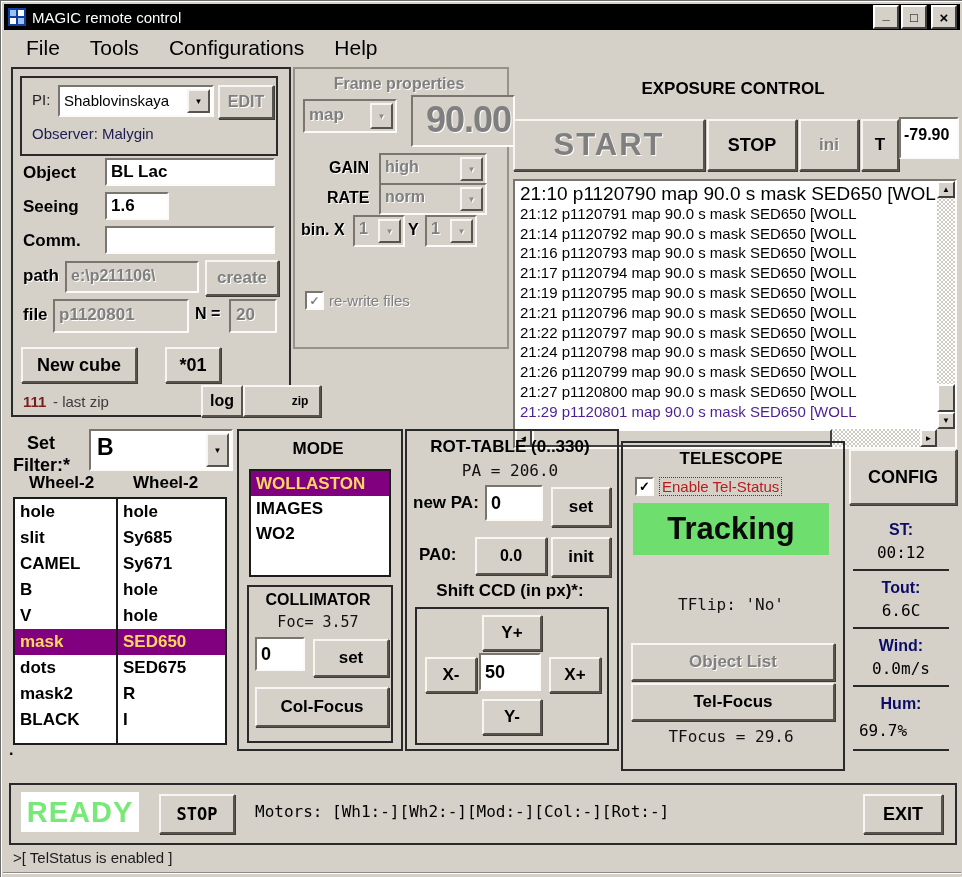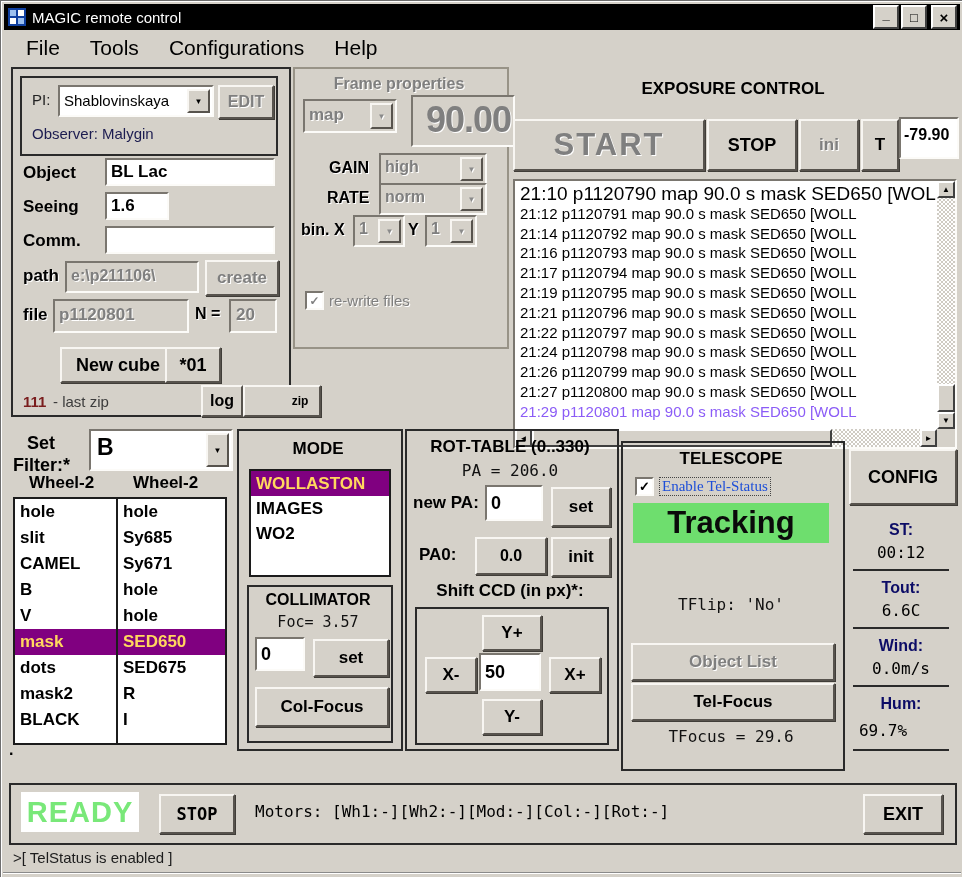--- a/index.html
+++ b/index.html
@@ -109,21 +109,21 @@
 
     <span class="lbl dis" style="left:10px;top:236px;">file</span>
     <div class="sunken-gray" style="left:40px;top:230px;width:132px;height:30px;">
       <span class="txt dis" style="left:4px;top:4px;font-size:17px;font-weight:bold;">p1120801</span>
     </div>
     <span class="lbl dis" style="left:182px;top:236px;font-size:16px;">N =</span>
     <div class="sunken-gray" style="left:216px;top:230px;width:44px;height:30px;">
       <span class="txt dis" style="left:5px;top:4px;font-size:17px;font-weight:bold;">20</span>
     </div>
 
-    <div class="btn" style="left:8px;top:278px;width:112px;height:32px;font-size:18px;margin-left:39px;">New cube</div>
+    <div class="btn" style="left:8px;top:278px;width:112px;height:32px;font-size:18px;">New cube</div>
     <div class="btn" style="left:152px;top:278px;width:52px;height:32px;font-size:18px;">*01</div>
 
     <span class="txt" style="left:10px;top:324px;font-size:15px;font-weight:bold;color:#7a1d1d;">111</span>
     <span class="txt" style="left:40px;top:324px;font-size:15px;color:#3c3c3c;">- last zip</span>
     <div class="btn" style="left:188px;top:316px;width:38px;height:28px;font-size:16px;">log</div>
     <div class="btn" style="left:230px;top:316px;width:38px;height:28px;font-size:12px;padding-left:36px;">zip</div>
   </div>
 
   <div class="gbox-gray" style="left:292px;top:66px;width:212px;height:278px;">
     <div class="txt dis" style="left:0;top:6px;width:208px;text-align:center;font-size:16px;font-weight:bold;">Frame properties</div>
@@ -175,21 +175,21 @@
       <div style="font-size:15px;line-height:19.8px;color:#000;white-space:nowrap;">21:12 p1120791 map 90.0 s mask SED650 [WOLL</div>
       <div style="font-size:15px;line-height:19.8px;color:#000;white-space:nowrap;">21:14 p1120792 map 90.0 s mask SED650 [WOLL</div>
       <div style="font-size:15px;line-height:19.8px;color:#000;white-space:nowrap;">21:16 p1120793 map 90.0 s mask SED650 [WOLL</div>
       <div style="font-size:15px;line-height:19.8px;color:#000;white-space:nowrap;">21:17 p1120794 map 90.0 s mask SED650 [WOLL</div>
       <div style="font-size:15px;line-height:19.8px;color:#000;white-space:nowrap;">21:19 p1120795 map 90.0 s mask SED650 [WOLL</div>
       <div style="font-size:15px;line-height:19.8px;color:#000;white-space:nowrap;">21:21 p1120796 map 90.0 s mask SED650 [WOLL</div>
       <div style="font-size:15px;line-height:19.8px;color:#000;white-space:nowrap;">21:22 p1120797 map 90.0 s mask SED650 [WOLL</div>
       <div style="font-size:15px;line-height:19.8px;color:#000;white-space:nowrap;">21:24 p1120798 map 90.0 s mask SED650 [WOLL</div>
       <div style="font-size:15px;line-height:19.8px;color:#000;white-space:nowrap;">21:26 p1120799 map 90.0 s mask SED650 [WOLL</div>
       <div style="font-size:15px;line-height:19.8px;color:#000;white-space:nowrap;">21:27 p1120800 map 90.0 s mask SED650 [WOLL</div>
-      <div style="font-size:15px;line-height:19.8px;color:#8b5cf6;white-space:nowrap;">21:29 p1120801 map 90.0 s mask SED650 [WOLL</div>
+      <div style="font-size:15px;line-height:19.8px;color:#4c1d95;white-space:nowrap;">21:29 p1120801 map 90.0 s mask SED650 [WOLL</div>
     </div>
 
     <div class="hatch" style="position:absolute;right:0;top:0;width:18px;bottom:18px;">
       <span class="sb-btn" style="left:0;top:0;width:18px;height:17px;">
           <span>▲</span>
         </span>
       <span class="sb-thumb" style="left:0;bottom:17px;width:18px;height:28px;"></span>
       <span class="sb-btn" style="left:0;bottom:0;width:18px;height:17px;">
           <span>▼</span>
         </span>
@@ -272,22 +272,22 @@
       <div class="btn" style="left:132px;top:48px;width:48px;height:32px;font-size:17px;">X+</div>
       <div class="btn" style="left:65px;top:90px;width:56px;height:32px;font-size:17px;">Y-</div>
     </div>
   </div>
 
   <div class="gbox" style="left:620px;top:440px;width:220px;height:326px;border-color:#2a2a2a;">
     <div class="txt" style="left:0;top:6px;width:216px;text-align:center;font-size:17px;font-weight:bold;color:#000;">TELESCOPE</div>
     <span class="cb" style="left:12px;top:34px;">
         <span>✓</span>
       </span>
-    <span class="txt" style="left:36px;top:34px;font-size:15px;color:#1d4ed8;border:1px dotted #444;padding:0 2px;font-family:Liberation Serif, serif;">Enable Tel-Status</span>
-    <div style="position:absolute;left:10px;top:60px;width:196px;height:40px;background:#6ede6e;display:flex;align-items:center;justify-content:center;">
+    <span class="txt" style="left:36px;top:34px;font-size:15px;color:#b91c1c;border:1px dotted #444;padding:0 2px;">Enable Tel-Status</span>
+    <div style="position:absolute;left:10px;top:60px;width:196px;height:52px;background:#6ede6e;display:flex;align-items:center;justify-content:center;">
       <span style="font-size:31px;font-weight:bold;color:#0a0a0a;">Tracking</span>
     </div>
     <div class="txt mono" style="left:0;top:152px;width:216px;text-align:center;font-size:16px;color:#111;">TFlip: 'No'</div>
     <div class="btn dis" style="left:8px;top:200px;width:200px;height:34px;font-size:17px;">Object List</div>
     <div class="btn" style="left:8px;top:240px;width:200px;height:34px;font-size:17px;">Tel-Focus</div>
     <div class="txt mono" style="left:0;top:284px;width:216px;text-align:center;font-size:16px;color:#111;">TFocus = 29.6</div>
   </div>
 
   <div class="btn" style="left:848px;top:448px;width:104px;height:52px;font-size:18px;">CONFIG</div>
   <div class="txt navy" style="left:846px;top:520px;width:108px;text-align:center;font-size:16px;font-weight:bold;">ST:</div>

